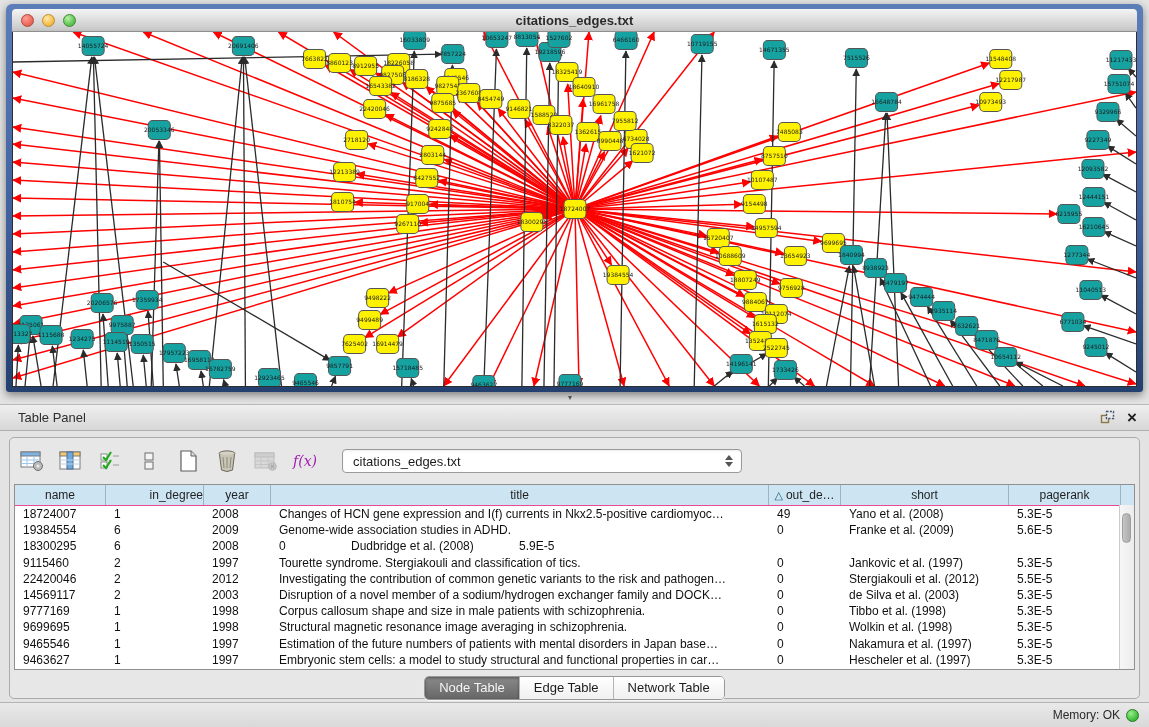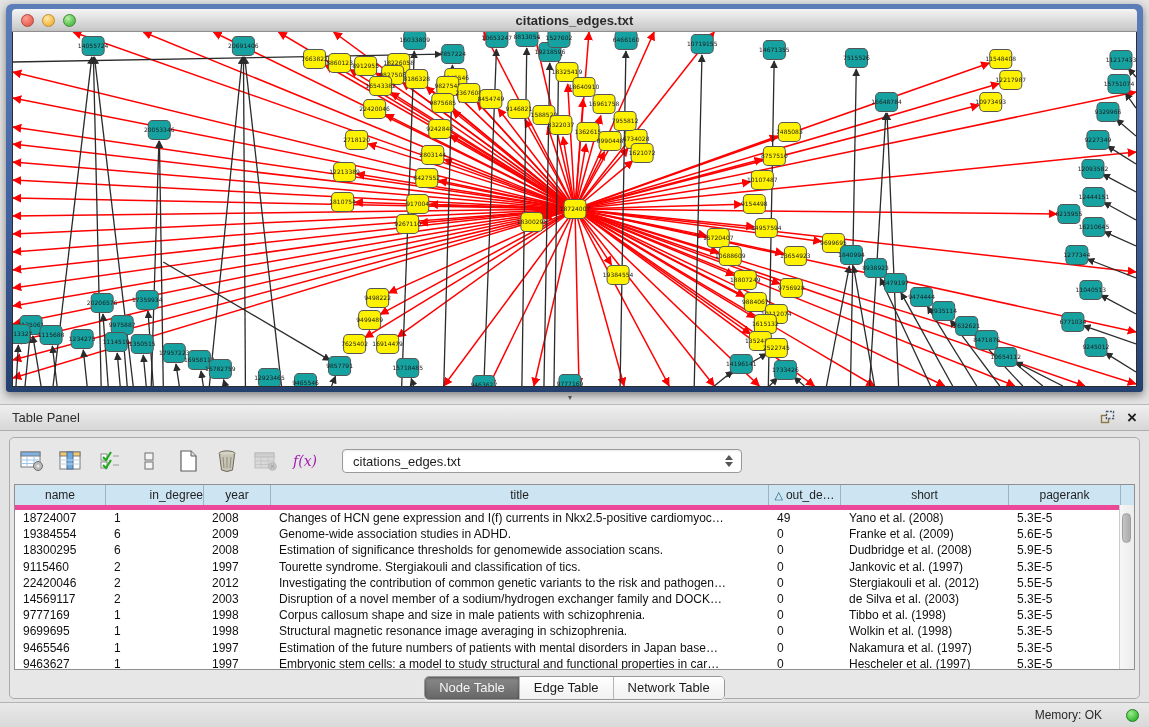--- a/index.html
+++ b/index.html
@@ -42,21 +42,21 @@
   .splitter .handle{
     position:absolute;left:568px;top:2px;font-size:8px;color:#555;line-height:8px;
   }
   
   .panel-header{
     position:absolute;left:0;top:404px;width:1149px;height:27px;
     background:linear-gradient(180deg,#efefef,#d7d7d7);
     border-top:1px solid #b9b9b9;border-bottom:1px solid #aeaeae;
     display:flex;align-items:center;box-sizing:border-box;
   }
-  .panel-title{font-size:13px;color:#2e2e2e;margin-left:12px;}
+  .panel-title{font-size:13px;color:#2e2e2e;margin-left:18px;}
   .panel-header-buttons{margin-left:auto;display:flex;align-items:center;gap:12px;margin-right:12px;}
   .float-icon svg{display:block;}
   .close-icon{font-size:17px;font-weight:bold;color:#1d1d1d;line-height:14px;cursor:default;}
   .panel-body{
     position:absolute;left:0;top:431px;width:1149px;height:271px;
     background:#e3e3e3;
   }
   .panel-inner{
     position:absolute;left:9px;top:6px;width:1131px;height:262px;
     background:#e7e7e7;border:1px solid #ababab;border-radius:5px;box-sizing:border-box;
@@ -72,21 +72,21 @@
   }
   .net-combo .combo-text{font-size:13px;color:#1c1c1c;margin-left:10px;flex:1;}
   .combo-stepper{margin-right:8px;display:flex;flex-direction:column;gap:2px;}
   .combo-stepper .up{width:0;height:0;border-left:4px solid transparent;border-right:4px solid transparent;border-bottom:5px solid #555;}
   .combo-stepper .down{width:0;height:0;border-left:4px solid transparent;border-right:4px solid transparent;border-top:5px solid #555;}
   
   .tp-table{
     position:absolute;left:4px;top:46px;width:1121px;height:186px;
     background:#ffffff;border:1px solid #8f8f8f;box-sizing:border-box;overflow:hidden;
   }
-  .thead{display:flex;height:20px;background:#cde5f3;border-bottom:5px solid #ec4899;}
+  .thead{display:flex;height:20px;background:#cde5f3;border-bottom:1px solid #ec4899;}
   .th{
     font-size:12px;color:#1f1f1f;text-align:center;line-height:20px;
     border-right:1px solid #9ab4c2;box-sizing:border-box;overflow:hidden;white-space:nowrap;
   }
   .th .sort-tri{color:#19607e;font-size:11px;margin-right:3px;}
   .trow{display:flex;height:16.2px;align-items:center;}
   .td{
     font-size:12px;color:#101010;padding-left:8px;box-sizing:border-box;
     overflow:hidden;white-space:nowrap;text-overflow:ellipsis;
   }
@@ -114,21 +114,21 @@
   .seg-btn.selected{
     background:linear-gradient(180deg,#8a8a8a,#666666);color:#f5f5f5;
     box-shadow:inset 0 1px 3px rgba(0,0,0,.4);
   }
   
   .status-bar{
     position:absolute;left:0;top:702px;width:1149px;height:25px;
     background:linear-gradient(180deg,#e9e9e9,#d9d9d9);
     border-top:1px solid #b3b3b3;display:flex;align-items:center;box-sizing:border-box;
   }
-  .memory{margin-left:auto;margin-right:10px;display:flex;align-items:center;gap:24px;}
+  .memory{margin-left:auto;margin-right:10px;display:flex;align-items:center;gap:6px;}
   .memory-text{font-size:12px;color:#2a2a2a;}
   .memory-dot{
     width:13px;height:13px;border-radius:50%;
     background:radial-gradient(circle at 35% 30%,#9bed8e,#3fbf3a 65%,#2d9a2b);
     border:1px solid #267a24;box-sizing:border-box;
   }
 </style>
 </head>
 <body>
 
@@ -887,21 +887,20 @@
             <div class="td" style="width: 67px;">2009</div>
             <div class="td" style="width: 498px;">Genome-wide association studies in ADHD.</div>
             <div class="td" style="width: 72px;">0</div>
             <div class="td" style="width: 168px;">Franke et al. (2009)</div>
             <div class="td" style="width: 112px;">5.6E-5</div>
           </div>
           <div class="trow">
             <div class="td" style="width: 91px;">18300295</div>
             <div class="td" style="width: 98px;">6</div>
             <div class="td" style="width: 67px;">2008</div>
-            <div class="td" style="width: 498px;">Estimation of significance thresholds for genomewide association scans.</div>
             <div class="td" style="width: 72px;">0</div>
             <div class="td" style="width: 168px;">Dudbridge et al. (2008)</div>
             <div class="td" style="width: 112px;">5.9E-5</div>
           </div>
           <div class="trow">
             <div class="td" style="width: 91px;">9115460</div>
             <div class="td" style="width: 98px;">2</div>
             <div class="td" style="width: 67px;">1997</div>
             <div class="td" style="width: 498px;">Tourette syndrome. Stergiakouli and classification of tics.</div>
             <div class="td" style="width: 72px;">0</div>

